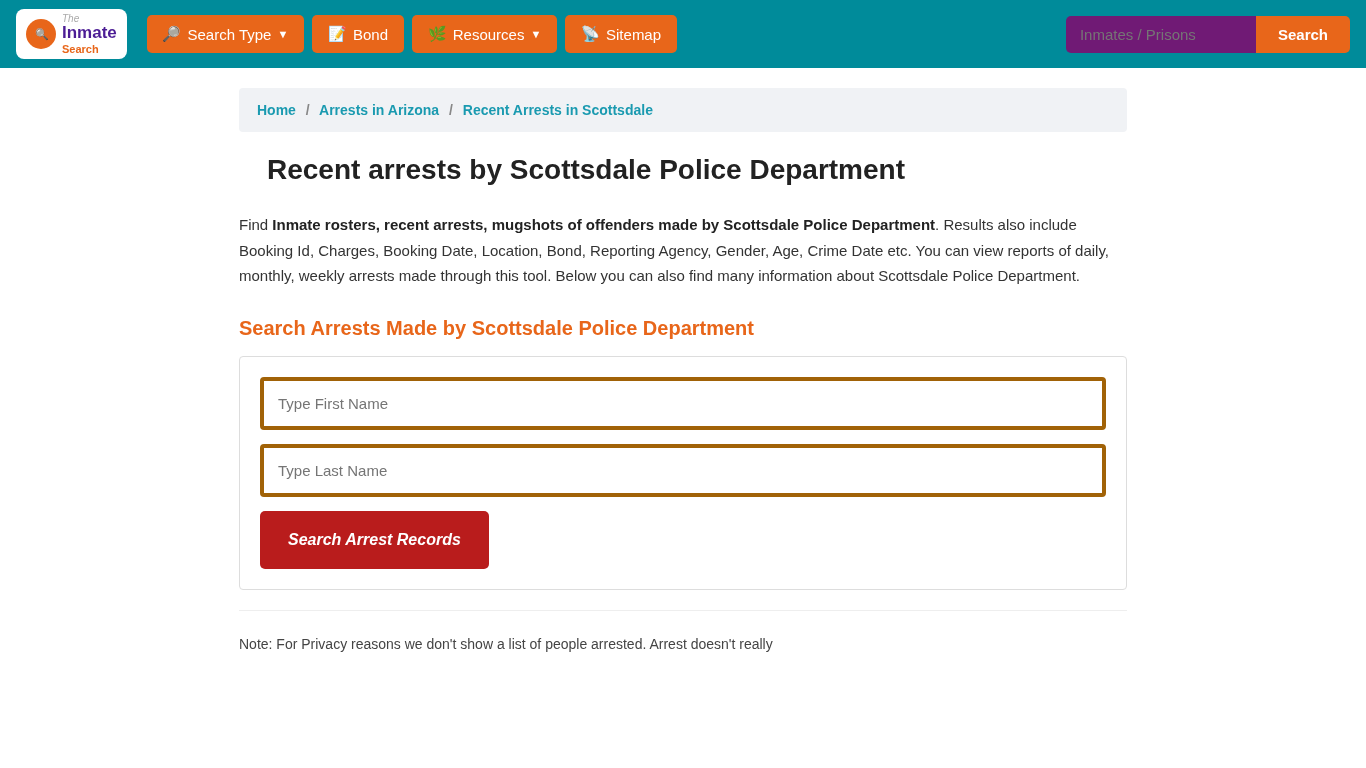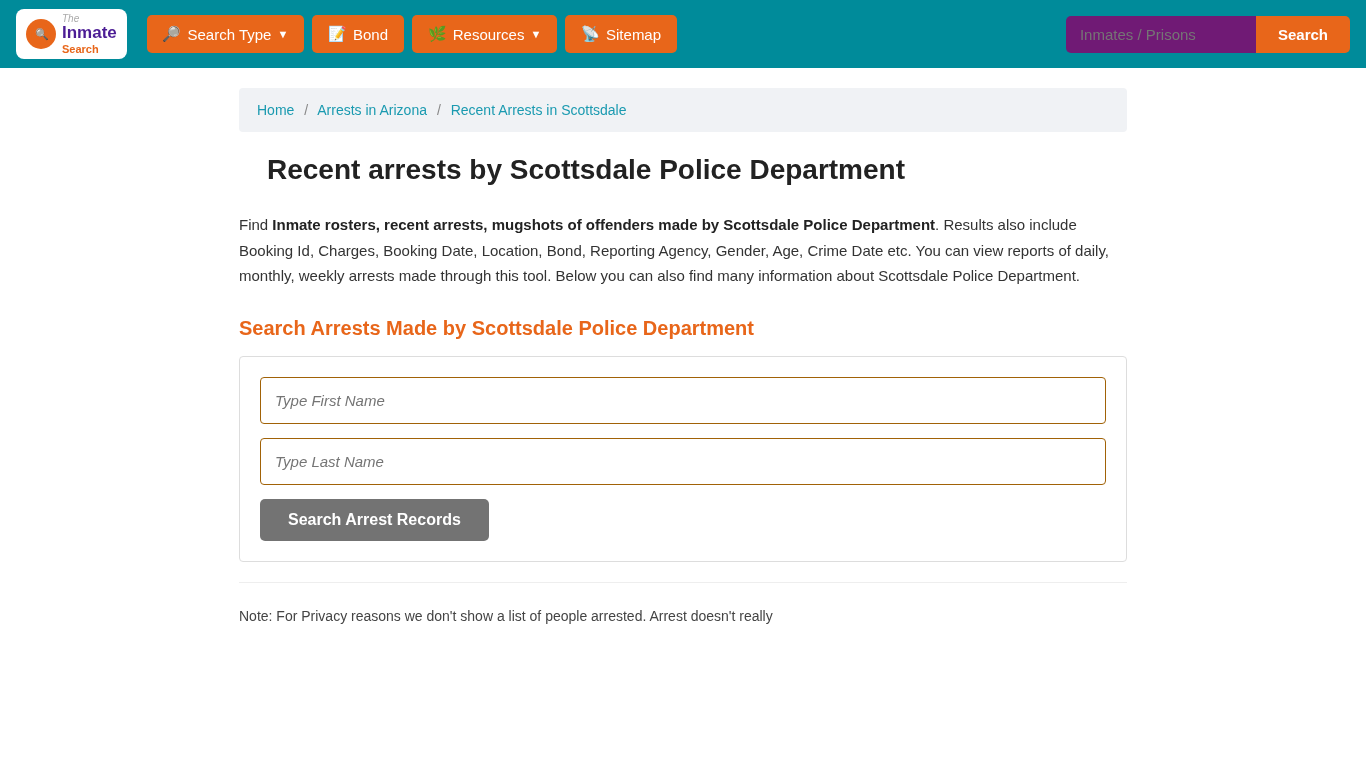--- a/index.html
+++ b/index.html
@@ -89,20 +89,21 @@
       padding: 20px 16px;
     }
 
     
     .breadcrumb-bar {
       background: #f0f2f5;
       border-radius: 4px;
       padding: 14px 18px;
       margin-bottom: 20px;
       font-size: 14px;
+      font-weight: bold;
     }
     .breadcrumb-bar a {
       color: #1a9ab0;
       text-decoration: none;
     }
     .breadcrumb-sep { color: #888; margin: 0 6px; }
 
     
     .page-title {
       font-size: 28px;
@@ -131,39 +132,39 @@
     }
 
     .search-form {
       border: 1px solid #ddd;
       border-radius: 4px;
       padding: 20px;
       margin-bottom: 20px;
     }
     .search-form input[type="text"] {
       width: 100%;
-      border: 1px solid #a16207;
+      border: 4px solid #a16207;
       border-radius: 4px;
       padding: 14px 14px;
       font-size: 15px;
       color: #aaa;
       margin-bottom: 14px;
       outline: none;
-      font-style: italic;
     }
 
     .search-arrest-btn {
-      background: #737373;
+      background: #b91c1c;
       color: #fff;
       border: none;
       border-radius: 5px;
-      padding: 12px 28px;
+      padding: 20px 28px;
       font-size: 16px;
       cursor: pointer;
       font-weight: 600;
+      font-style: italic;
     }
 
     
     .note-text {
       font-size: 14px;
       color: #444;
       line-height: 1.6;
       border-top: 1px solid #eee;
       padding-top: 22px;
       margin-top: 4px;

